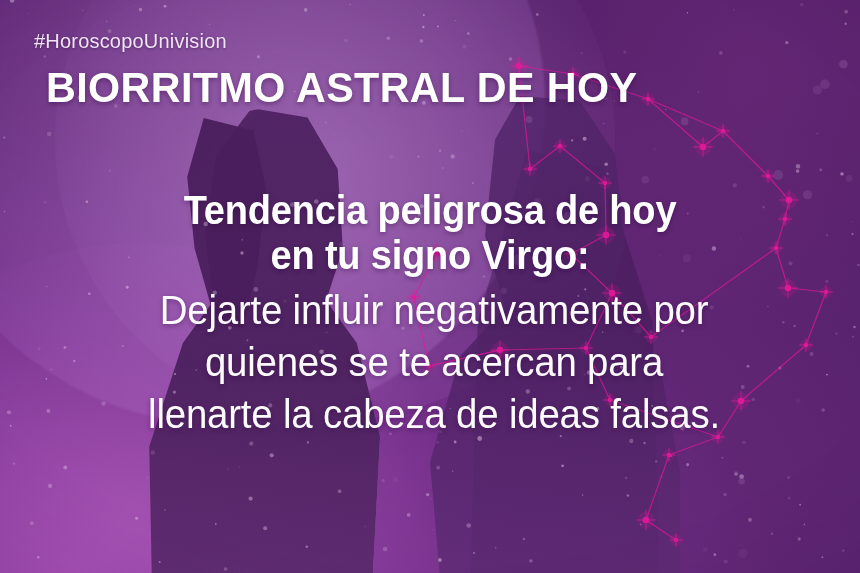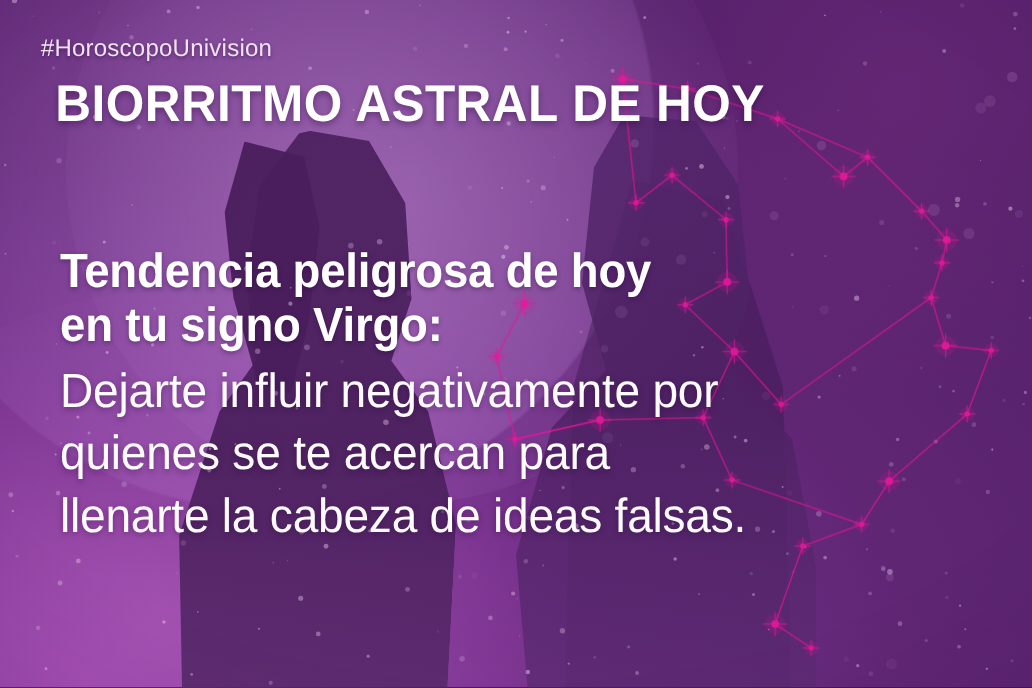--- a/index.html
+++ b/index.html
@@ -1,20 +1,21 @@
 <!DOCTYPE html>
 <html><head>
 <meta charset="utf-8">
 <style>
   html,body{margin:0;padding:0;background:#222;}
   #card{
     position:relative;width:860px;height:573px;overflow:hidden;
     font-family:"Liberation Sans",sans-serif;
     background:
       radial-gradient(120% 110% at 8% 100%, #9a45ad 0%, #8a3d9e 18%, #74308a 42%, #5f2674 68%, #55206a 100%);
+    text-align: center;
   }
   .layer{position:absolute;inset:0;}
   
   #globe{
     position:absolute;left:-95px;top:-215px;width:640px;height:640px;border-radius:50%;
     background:
       radial-gradient(circle at 58% 62%, rgba(205,150,225,.42) 0%, rgba(185,125,210,.30) 38%, rgba(160,95,190,.16) 66%, rgba(140,80,175,.05) 85%, rgba(140,80,175,0) 100%);
     filter:blur(1px);
   }
   #globe2{
@@ -67,21 +68,21 @@
     font-size:20px;font-weight:400;color:#f0e4f4;letter-spacing:.2px;
     text-shadow:0 1px 3px rgba(40,0,55,.45);
   }
   .title{
     position:absolute;left:46px;top:66px;
     font-size:43px;font-weight:700;color:#ffffff;
     letter-spacing:.4px;line-height:1;
     transform:scaleX(.96);transform-origin:left center;
     text-shadow:0 2px 5px rgba(40,0,55,.40);
   }
-  .body{position:absolute;left:50px;top:204px;width:800px;}
+  .body{position:absolute;left:50px;top:188px;width:800px;}
   .lead{
     font-size:40px;font-weight:700;color:#ffffff;line-height:1.12;
     letter-spacing:-.2px;transform:scaleX(.95);transform-origin:left top;
     text-shadow:0 2px 5px rgba(40,0,55,.38);
     margin:0 0 6px 0;
   }
   .para{
     font-size:40px;font-weight:400;color:#fdfbfe;line-height:1.30;
     letter-spacing:-.2px;transform:scaleX(.96);transform-origin:left top;
     text-shadow:0 2px 5px rgba(40,0,55,.38);

